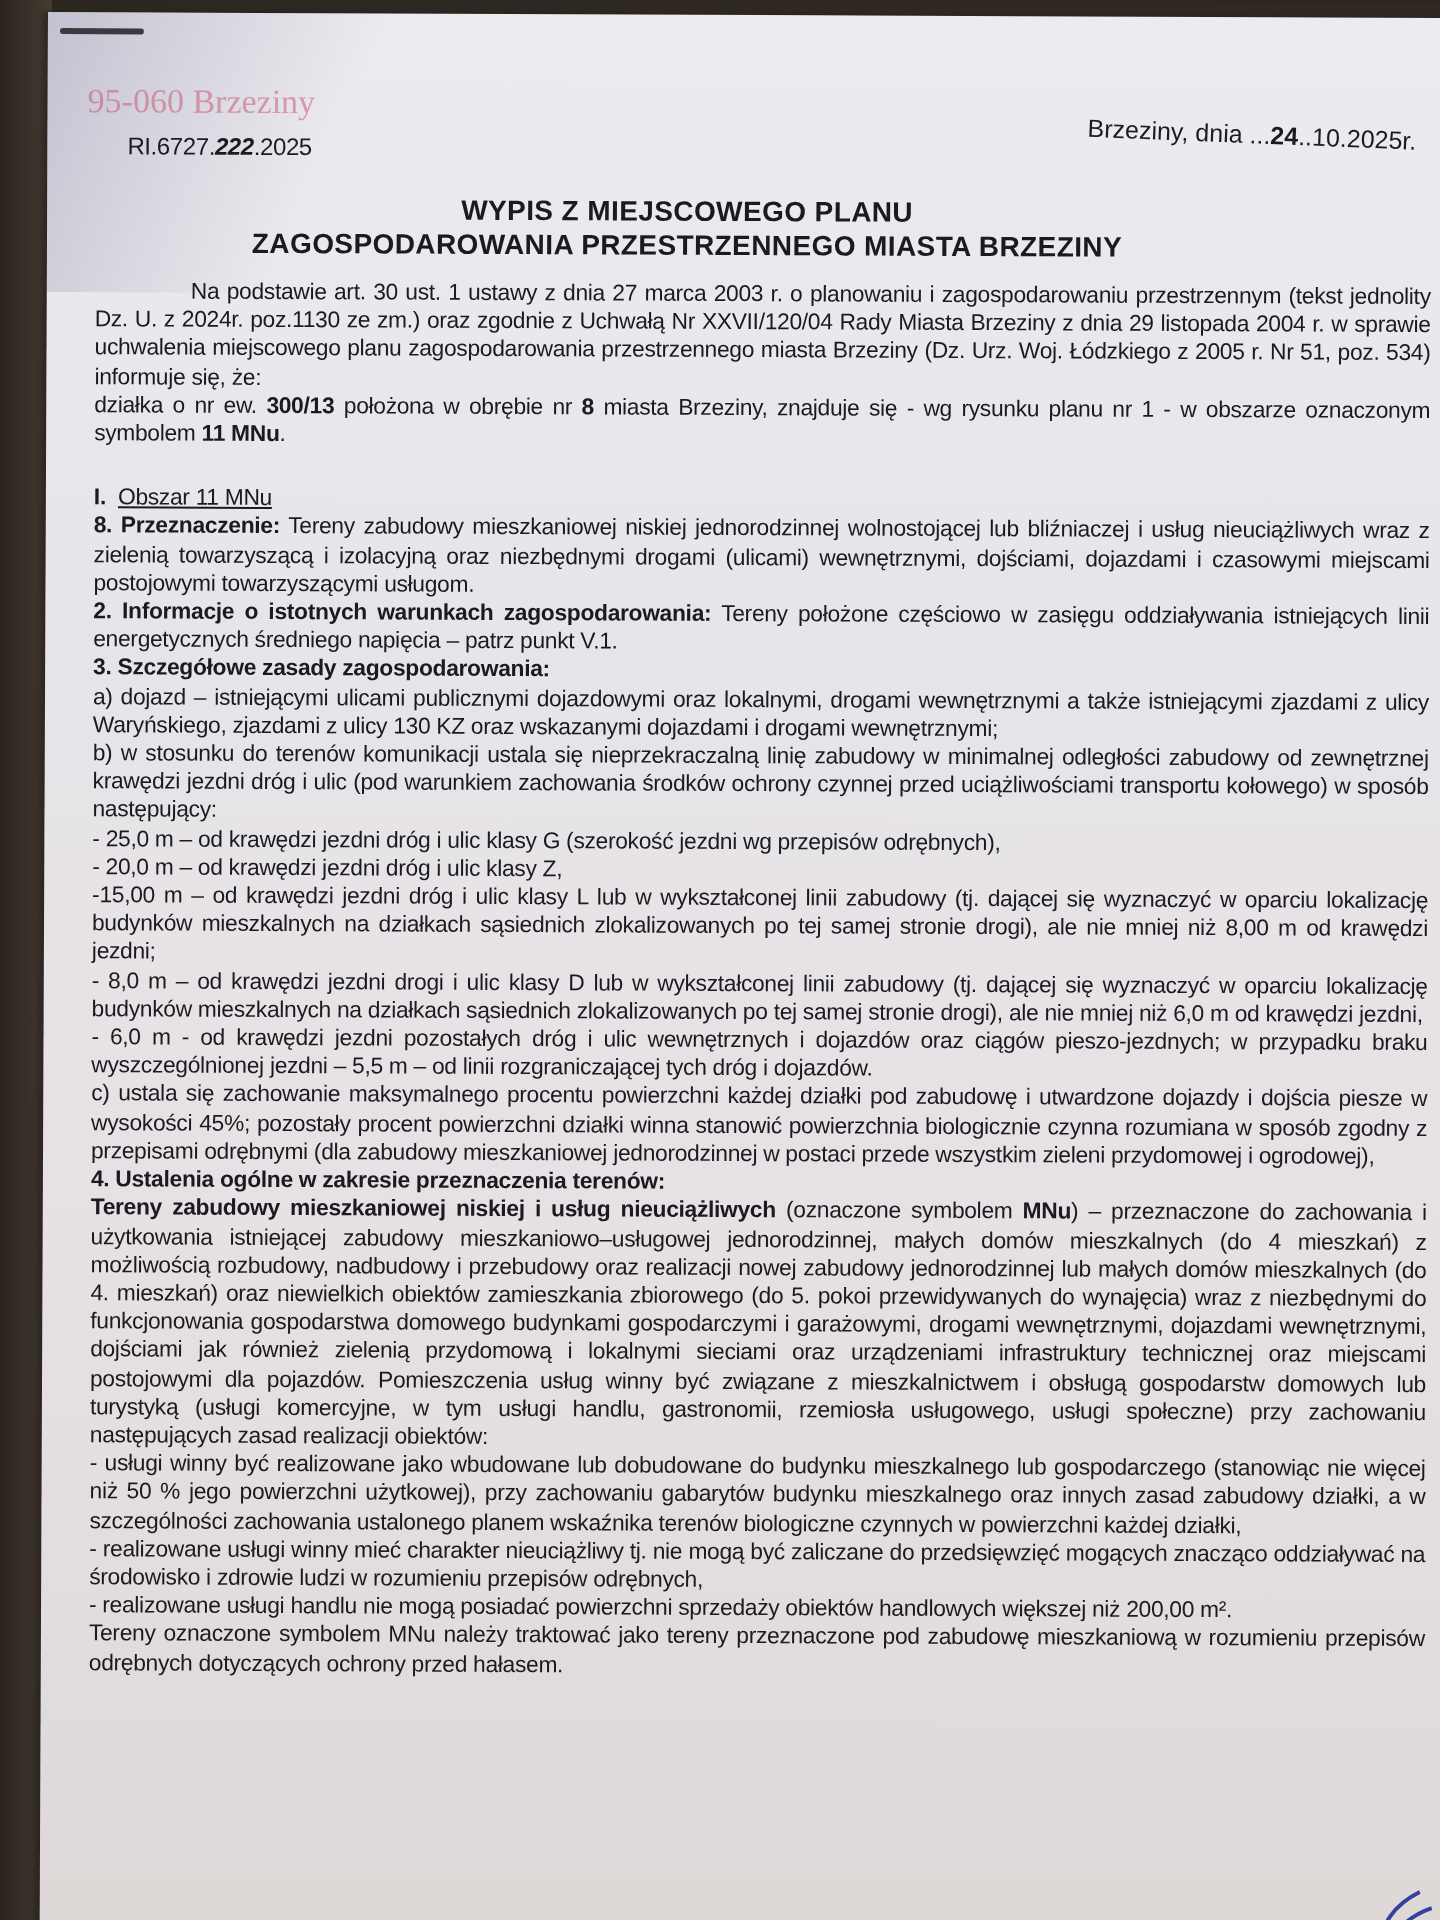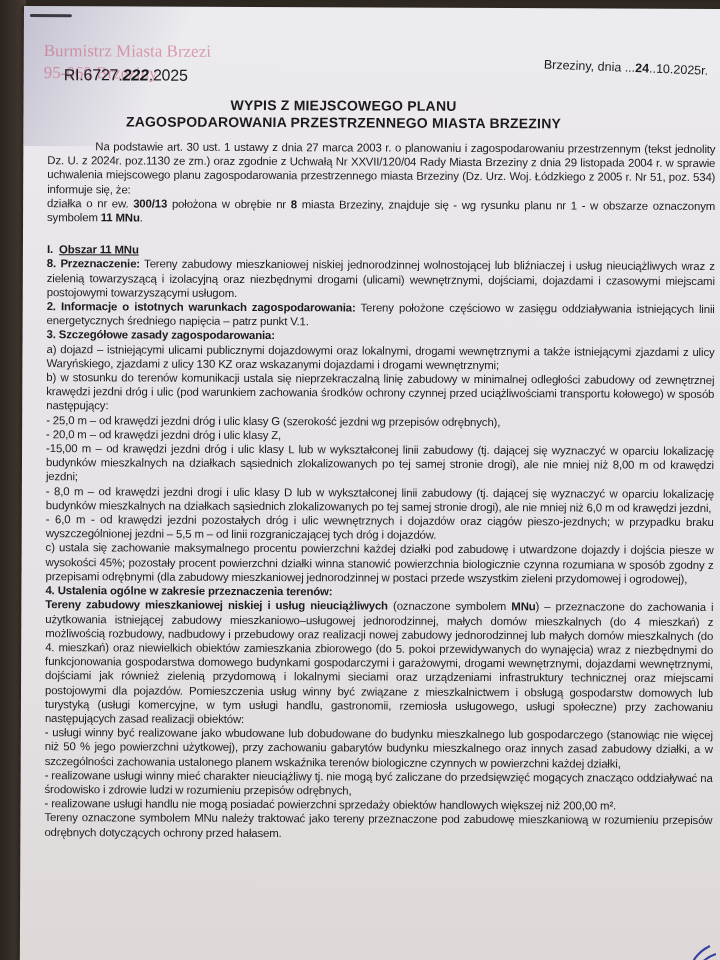--- a/index.html
+++ b/index.html
@@ -36,21 +36,21 @@
     }
     .stamp {
       position: absolute; left: 20px; top: 34px; width: 190px;
       color: rgba(200, 90, 120, 0.55);
       font-family: "Liberation Serif", serif;
       font-size: 17px; line-height: 22px;
     }
     .stamp div { white-space: nowrap; }
     .ref-number {
       position: absolute; left: 40px; top: 60px;
-      font-size: 16px; color: #1d1b20;
+      font-size: 12px; color: #1d1b20;
       letter-spacing: -0.2px;
     }
     .ref-number .hand { font-weight: bold; font-style: italic; }
     .date-line {
       position: absolute; left: 520px; top: 52px;
       font-size: 12.5px; color: #1d1b20;
       transform: rotate(2deg);
     }
     .date-line .hand { font-weight: bold; }
     .title {
@@ -61,40 +61,39 @@
     .title div { white-space: nowrap; }
     .body-text {
       position: absolute; left: 24px; top: 133px; width: 668px;
       font-size: 11.4px; line-height: 14.2px;
       text-align: justify;
       letter-spacing: -0.15px;
     }
     .body-text p { margin: 0; }
     .indent { text-indent: 48px; }
     .gap { height: 18px; }
-    .section-head { text-decoration: underline; font-weight: bold; }
+    .section-head { text-decoration: underline; font-weight: normal; }
     .b { font-weight: bold; }
     .sub { margin-left: 18px; }
     .signature {
       position: absolute; left: 660px; top: 935px; width: 40px; height: 30px;
     }
     [data-bind] { white-space: pre-wrap; }
   </style>
 </head>
 <body>
 
 <div class="backdrop-top"></div>
 <div class="backdrop-left"></div>
 
 <div class="paper">
   <div class="shade"></div>
   <div class="staple"></div>
 
   <div class="stamp">
-    <div data-bind="header.stamp.line1">Burmistrz Miasta Brzezi</div>
     <div data-bind="header.stamp.line3">95-060 Brzeziny</div>
   </div>
 
   <div class="ref-number">
     <span data-bind="header.reference_prefix">RI.6727.</span><span class="hand" data-bind="header.reference_hand">222</span><span data-bind="header.reference_suffix">.2025</span>
   </div>
 
   <div class="date-line">
     <span data-bind="header.date_prefix">Brzeziny, dnia ...</span><span class="hand" data-bind="header.date_hand">24</span><span data-bind="header.date_suffix">..10.2025r.</span>
   </div>

